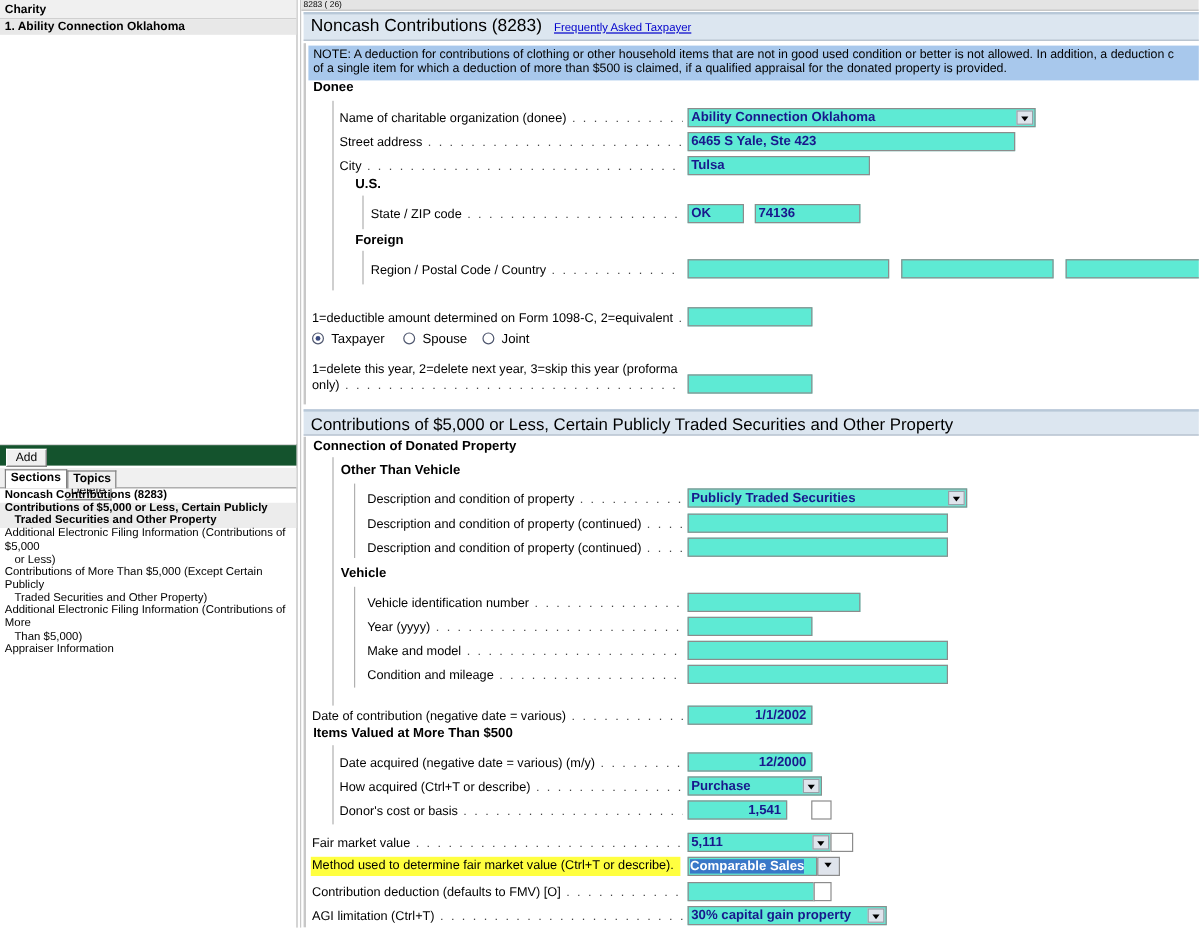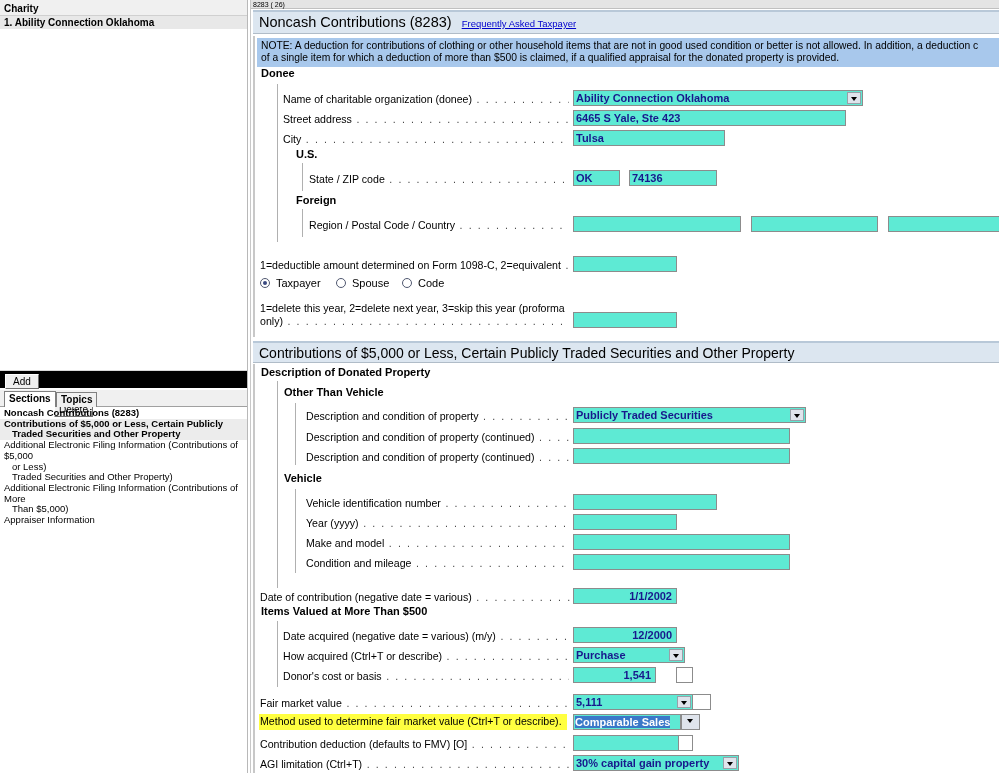--- a/index.html
+++ b/index.html
@@ -5,21 +5,21 @@
   * { box-sizing: border-box; margin: 0; padding: 0; }
   html, body { width: 999px; height: 773px; overflow: hidden; background: #fff;
     font-family: "Liberation Sans", "DejaVu Sans", sans-serif; font-size: 11px; color: #000; }
 
   
   #left { position: absolute; left: 0; top: 0; width: 248px; height: 773px; background: #fff;
     border-right: 1px solid #b8b8b8; }
   .charity-hdr { height: 16px; background: #f0f0f0; border-bottom: 1px solid #d0d0d0;
     font-weight: bold; font-size: 10px; padding: 3px 0 0 4px; }
   .charity-item { height: 13px; background: #e8e8e8; font-weight: bold; font-size: 10px; padding: 1px 0 0 4px; }
-  .btn-bar { position: absolute; top: 370px; left: 0; width: 247px; height: 18px; background: #000000;
+  .btn-bar { position: absolute; top: 370px; left: 0; width: 247px; height: 18px; background: #14532d;
     border-top: 1px solid #d8d8d8; }
   .btn { position: absolute; top: 3px; height: 15px; font-size: 10px; background: #f0f0f0;
     border: 1px solid #fff; border-right-color: #707070; border-bottom-color: #707070;
     text-align: center; padding-top: 1px; cursor: pointer; }
   .tab-bar { position: absolute; top: 390px; left: 0; width: 247px; height: 17px; background: #f0f0f0;
     border-bottom: 1px solid #a0a0a0; }
   .tab { position: absolute; bottom: -1px; height: 15px; font-size: 10px; font-weight: bold;
     border: 1px solid #808080; border-bottom: none; background: #f0f0f0; padding: 1px 4px 0; cursor: pointer; }
   .tab.active { background: #fff; height: 16px; }
   .sections { position: absolute; top: 408px; left: 0; width: 247px; font-size: 9.5px; line-height: 10.7px; }
@@ -82,20 +82,21 @@
     </div>
     <div class="sec bold sel">
       <span>Contributions of $5,000 or Less, Certain Publicly</span>
       <span class="cont">Traded Securities and Other Property</span>
     </div>
     <div class="sec">
       <span>Additional Electronic Filing Information (Contributions of $5,000</span>
       <span class="cont">or Less)</span>
     </div>
     <div class="sec">
+      <span>Contributions of More Than $5,000 (Except Certain Publicly</span>
       <span class="cont">Traded Securities and Other Property)</span>
     </div>
     <div class="sec">
       <span>Additional Electronic Filing Information (Contributions of More</span>
       <span class="cont">Than $5,000)</span>
     </div>
     <div class="sec">
       <span>Appraiser Information</span>
     </div>
   </div>
@@ -159,33 +160,33 @@
   </div>
   <div class="fld" style="left:322px;top:256px;width:104px;"></div>
 
   <div class="radio" style="left:9px;top:277px;">
     <span class="c on"></span><span>Taxpayer</span>
   </div>
   <div class="radio" style="left:85px;top:277px;">
     <span class="c"></span><span>Spouse</span>
   </div>
   <div class="radio" style="left:151px;top:277px;">
-    <span class="c"></span><span>Code</span>
+    <span class="c"></span><span>Joint</span>
   </div>
 
   <div class="lbl" style="left:9px;top:302px;width:310px;">1=delete this year, 2=delete next year, 3=skip this year (proforma</div>
   <div class="lbl" style="left:9px;top:315px;width:310px;">
     <span>only)</span><span class="dots"> . . . . . . . . . . . . . . . . . . . . . . . . . . . . . . . . . . . . .</span>
   </div>
   <div class="fld" style="left:322px;top:312px;width:104px;"></div>
 
   <div class="sheader" style="top:341px;height:22px;padding-top:2px;font-size:14px;">Contributions of $5,000 or Less, Certain Publicly Traded Securities and Other Property</div>
 
   <div class="boxframe" style="top:364px;height:409px;"></div>
-  <div class="grp" style="left:10px;top:366px;">Description of Donated Property</div>
+  <div class="grp" style="left:10px;top:366px;">Connection of Donated Property</div>
   <div class="vline" style="left:26px;top:381px;height:207px;"></div>
 
   <div class="grp" style="left:33px;top:386px;">Other Than Vehicle</div>
   <div class="vline" style="left:44px;top:403px;height:62px;"></div>
 
   <div class="lbl" style="left:55px;top:410px;width:263px;">
     <span>Description and condition of property</span><span class="dots"> . . . . . . . . . . . . . .</span>
   </div>
   <div class="fld" style="left:322px;top:407px;width:233px;">
     <span>Publicly Traded Securities</span>

